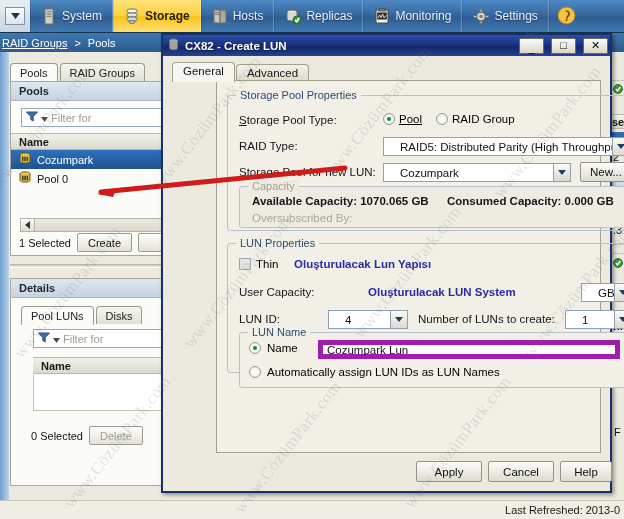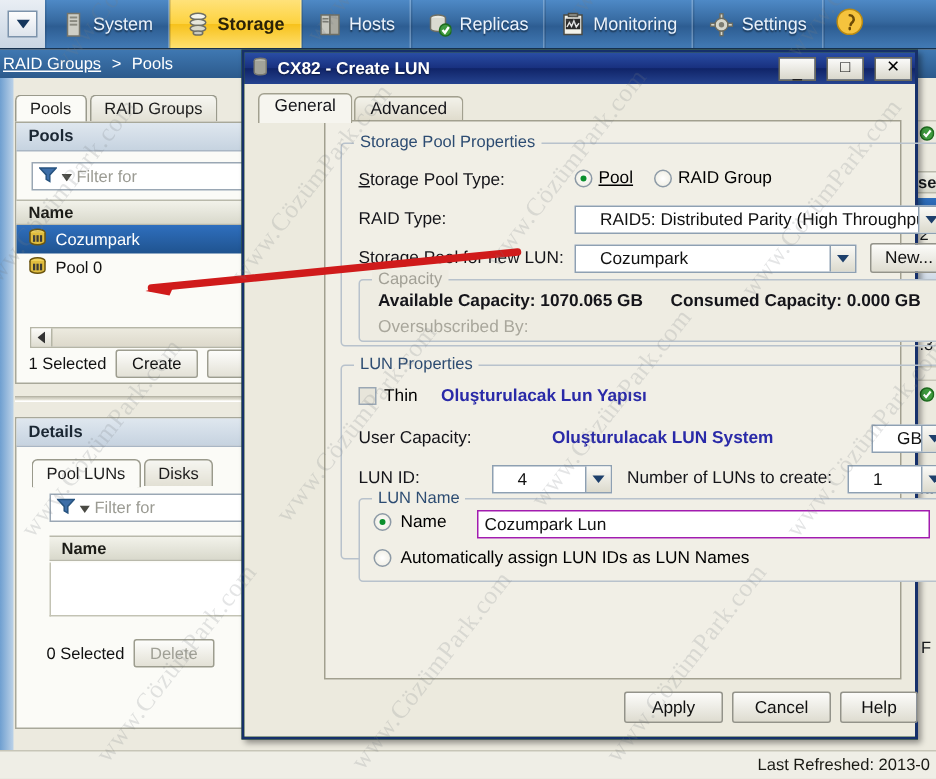--- a/index.html
+++ b/index.html
@@ -259,21 +259,21 @@
     padding-right: 4px;
     font-size: 11px; color: #1a1a14;
     z-index: 8;
   }
 
   
   .dlg {
     position: absolute;
     left: 161px; top: 33px;
     width: 451px; height: 460px;
-    background: #4d7c0f;
+    background: #3b82f6;
     border: 2px solid #16306a;
     box-shadow: 2px 2px 4px rgba(0,0,0,.4);
     z-index: 40;
   }
   .dlg-title {
     height: 21px;
     background: linear-gradient(#2a4ea5 0%, #18307e 50%, #102468 51%, #25438f 100%);
     display: flex; align-items: center;
     padding-left: 4px;
     gap: 5px;
@@ -390,21 +390,21 @@
   .chev {
     width: 0; height: 0;
     border-left: 4px solid transparent;
     border-right: 4px solid transparent;
     border-top: 5px solid #1d3f6b;
   }
   .textinput {
     position: absolute;
     height: 19px;
     background: #fff;
-    border: 1px solid #a21caf;
+    border: 5px solid #a21caf;
     display: flex; align-items: center;
     padding-left: 4px;
     font-size: 11.5px; color: #111;
   }
   .dbtn {
     position: absolute;
     height: 21px;
     background: linear-gradient(#fcfcfa,#dedcd0);
     border: 1px solid #93938a;
     border-radius: 2px;

